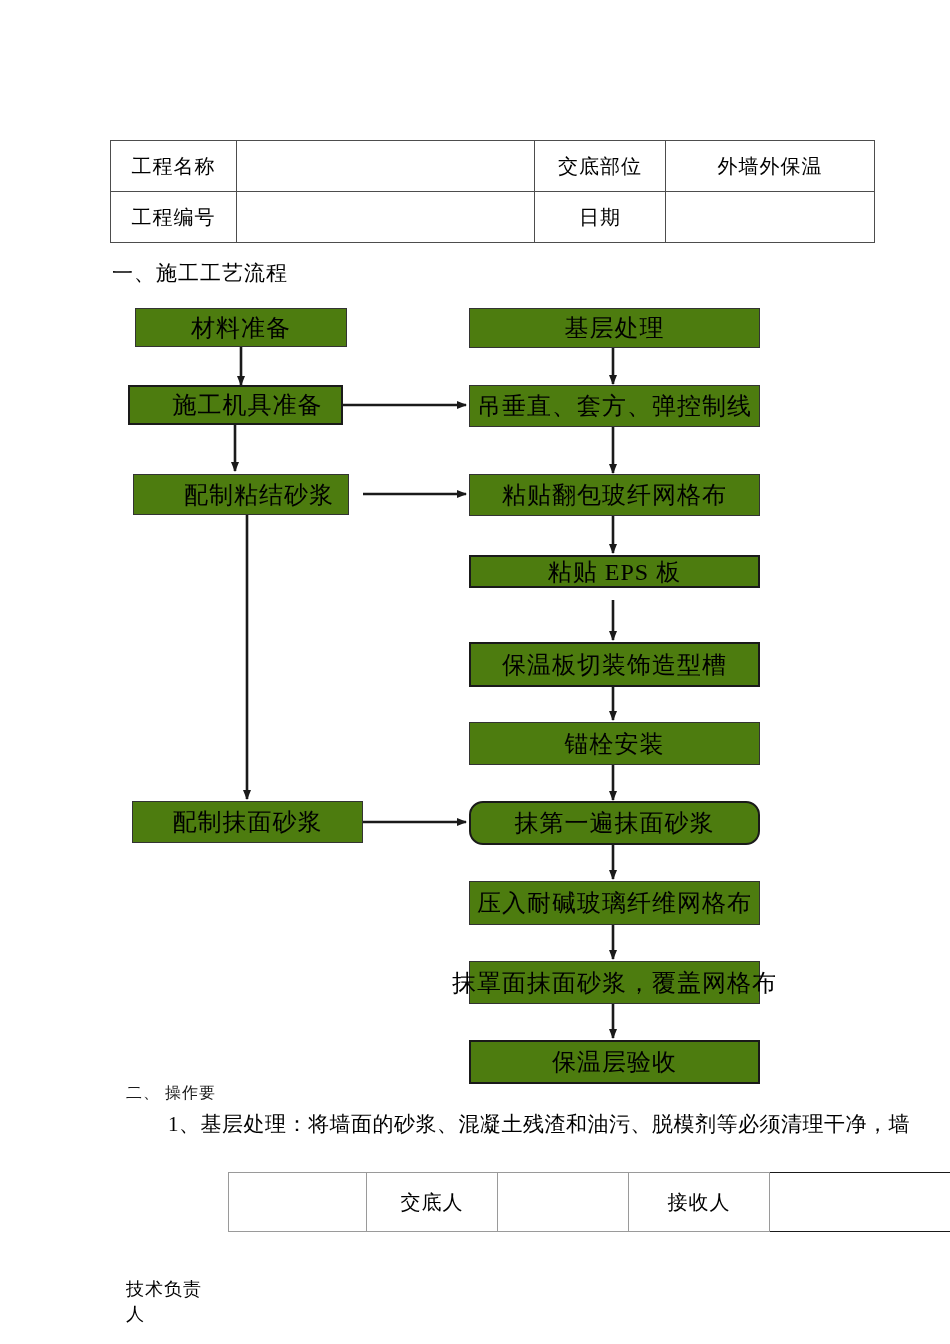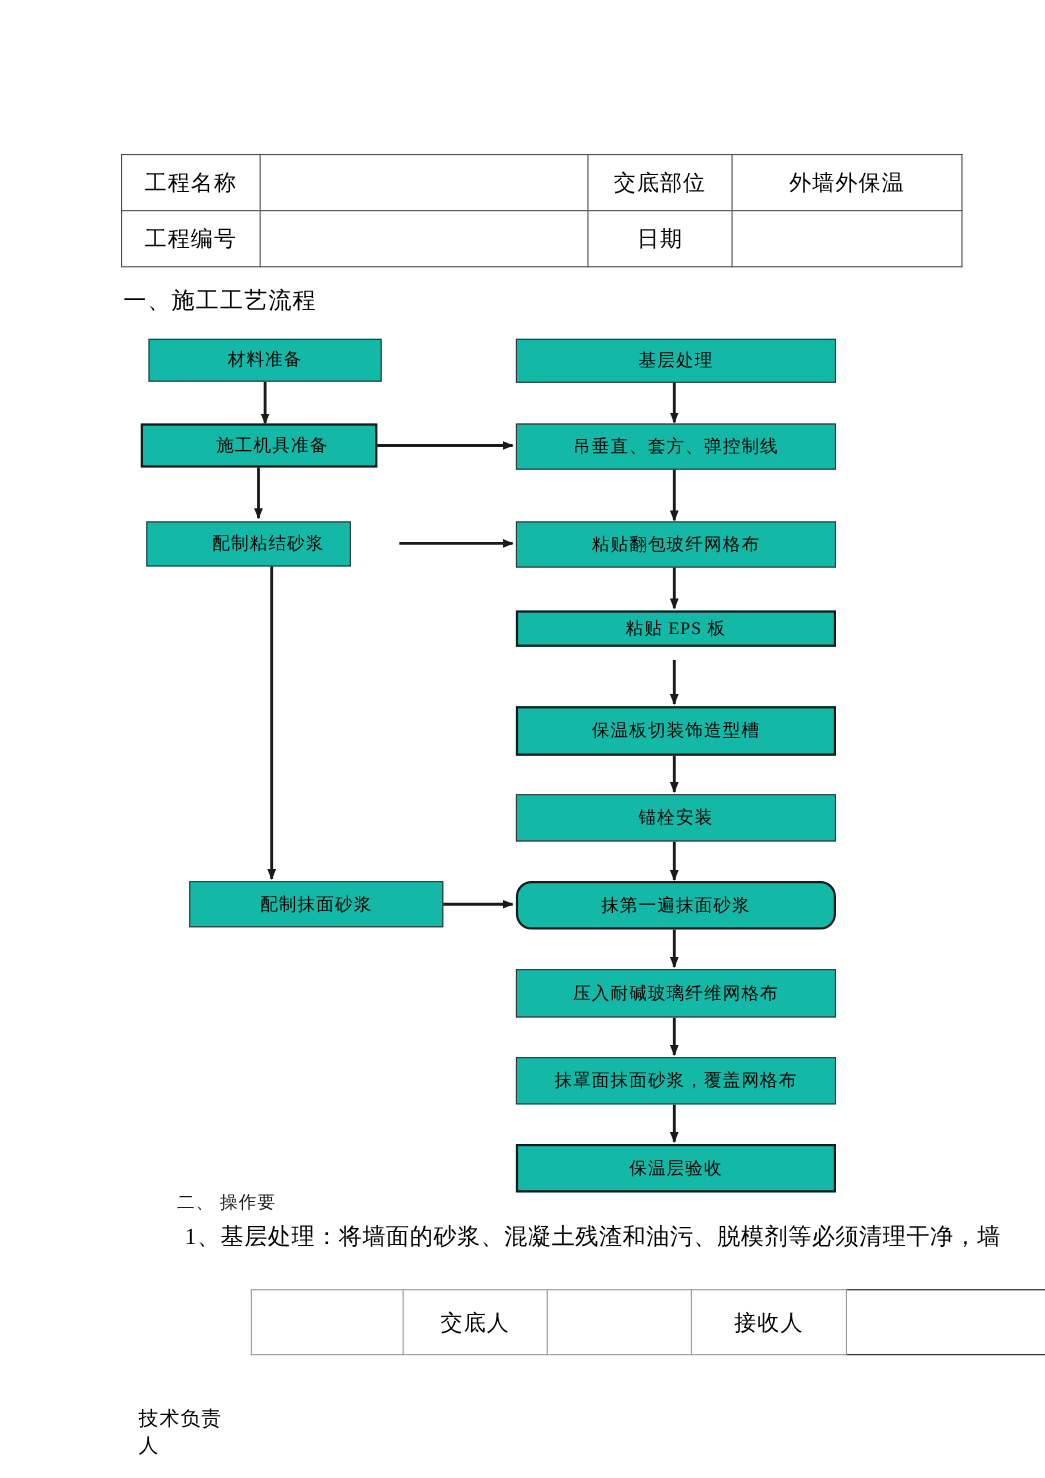--- a/index.html
+++ b/index.html
@@ -52,21 +52,20 @@
     white-space: nowrap;
   }
   .heading-2 {
     position: absolute;
     left: 126px;
     top: 1083px;
     font-size: 16px;
     letter-spacing: 1px;
     white-space: nowrap;
     color: #1a1a1a;
-    margin-left: 35px;
   }
   .heading-2 .dun { letter-spacing: 6px; }
 
   .body-para {
     position: absolute;
     left: 168px;
     top: 1110px;
     font-size: 21px;
     letter-spacing: 0.5px;
     white-space: nowrap;
@@ -78,25 +77,25 @@
     left: 0;
     top: 0;
     width: 950px;
     height: 1344px;
     pointer-events: none;
   }
   .fbox {
     position: absolute;
     box-sizing: border-box;
     border: 1.6px solid #333333;
-    background: #14b8a6;
+    background: #4d7c0f;
     display: flex;
     align-items: center;
     justify-content: center;
-    font-size: 16px;
+    font-size: 24px;
     letter-spacing: 1px;
     white-space: nowrap;
   }
   .fbox.thick { border-width: 2.4px; border-color: #1a1a1a; }
 
   
   .sign-table {
     position: absolute;
     left: 228px;
     top: 1172px;
@@ -179,23 +178,23 @@
       <line x1="613" y1="845" x2="613" y2="879"></line>
       <line x1="613" y1="925" x2="613" y2="959"></line>
       <line x1="613" y1="1004" x2="613" y2="1038"></line>
     </g>
   </svg>
 
   <div class="fbox" style="left:135px; top:308px; width:212px; height:39px;">材料准备</div>
 
   <div class="fbox thick" style="left:128px; top:385px; width:215px; height:40px;padding-left:24px;">施工机具准备</div>
 
-  <div class="fbox" style="left:133px; top:474px; width:186px; height:41px;padding-left:36px;">配制粘结砂浆</div>
-
-  <div class="fbox" style="left:132px; top:801px; width:231px; height:42px;margin-left:40px;">配制抹面砂浆</div>
+  <div class="fbox" style="left:133px; top:474px; width:216px; height:41px;padding-left:36px;">配制粘结砂浆</div>
+
+  <div class="fbox" style="left:132px; top:801px; width:231px; height:42px;">配制抹面砂浆</div>
 
   <div class="fbox" style="left:469px; top:308px; width:291px; height:40px;">基层处理</div>
 
   <div class="fbox" style="left:469px; top:385px; width:291px; height:42px;">吊垂直、套方、弹控制线</div>
 
   <div class="fbox" style="left:469px; top:474px; width:291px; height:42px;">粘贴翻包玻纤网格布</div>
 
   <div class="fbox thick" style="left:469px; top:555px; width:291px; height:33px;">粘贴 EPS 板</div>
 
   <div class="fbox thick" style="left:469px; top:642px; width:291px; height:45px;">保温板切装饰造型槽</div>

